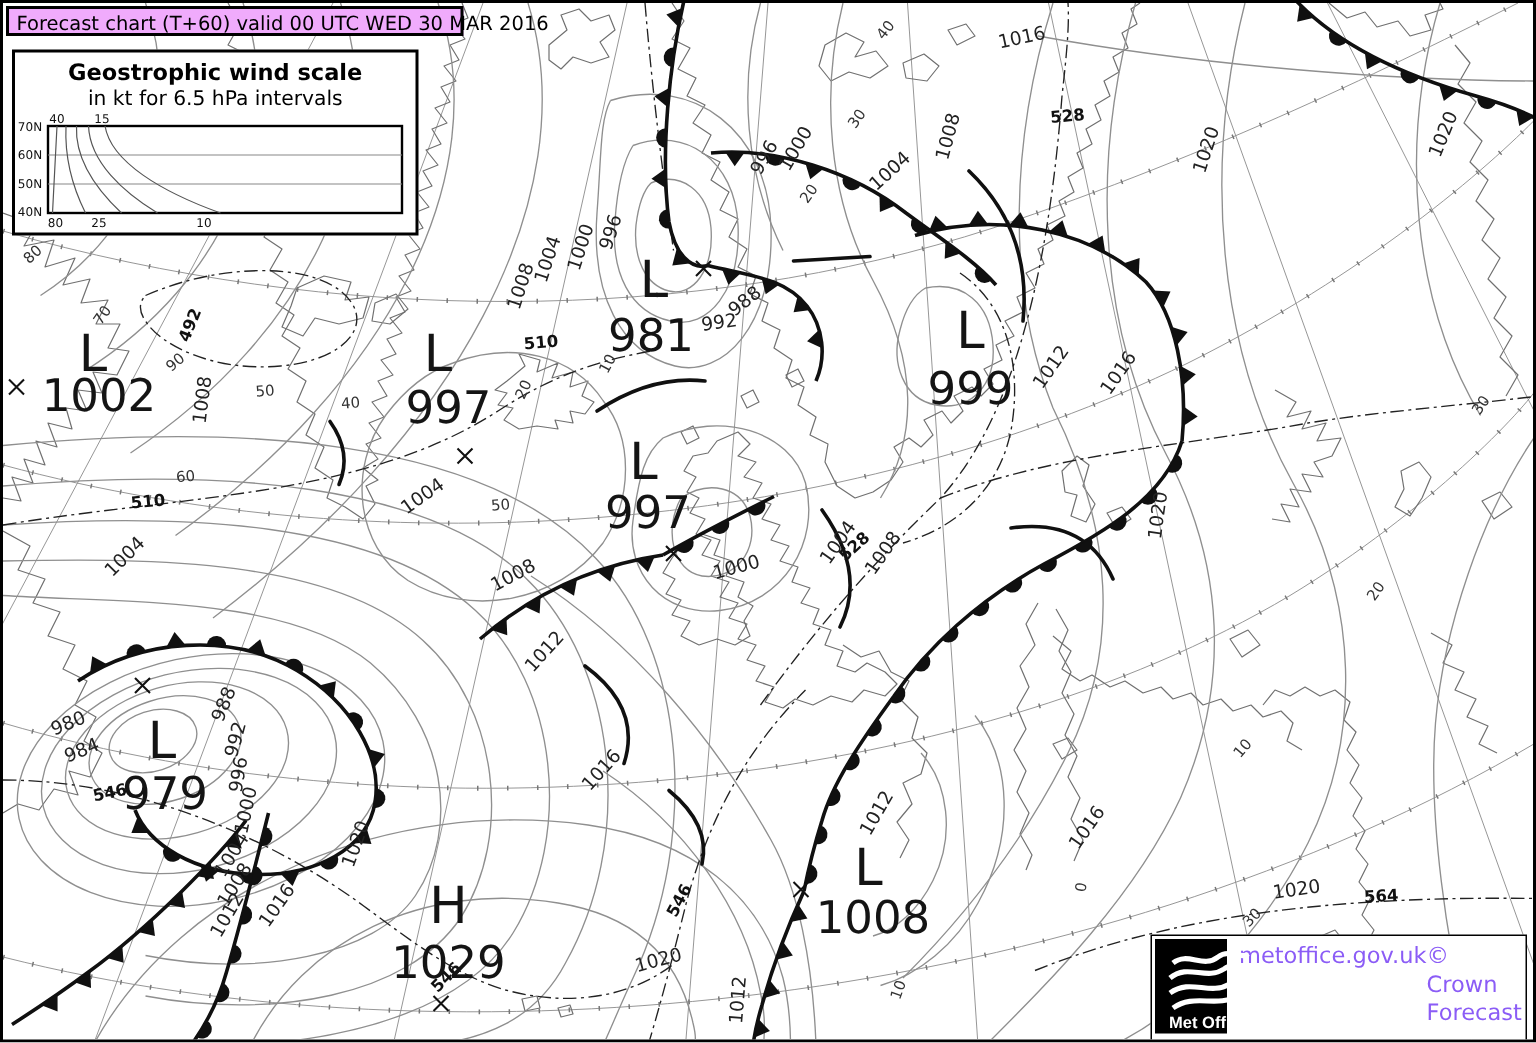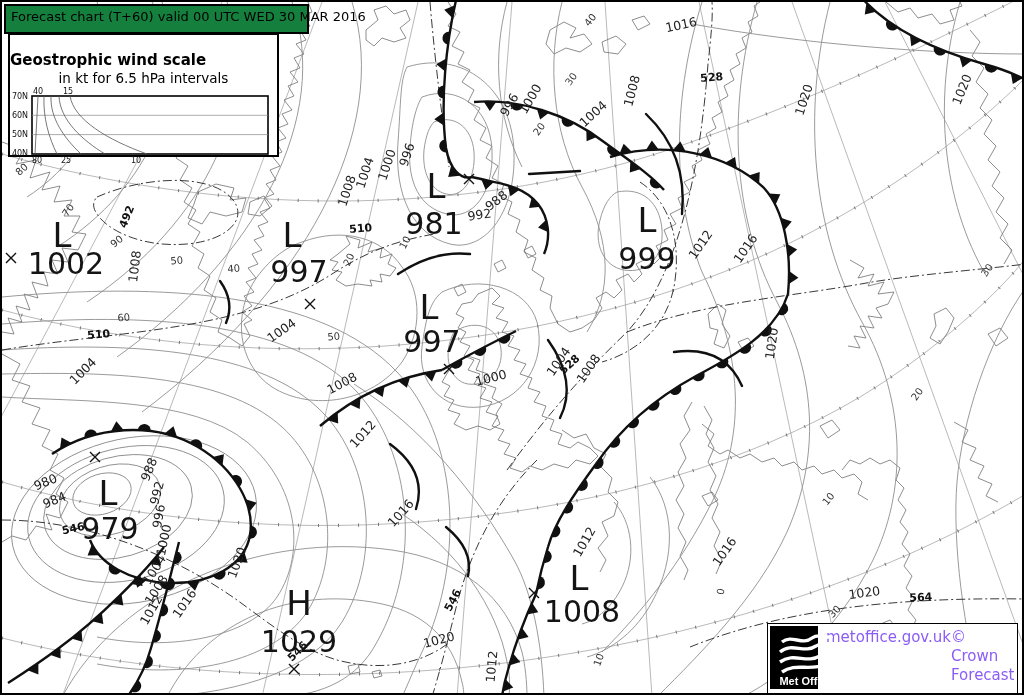--- a/index.html
+++ b/index.html
@@ -23,30 +23,30 @@
   
   text { user-select:none; }
   .iso  { font:12.5px "DejaVu Sans", sans-serif; fill:#222; text-anchor:middle; }
   .thk  { font:bold 11px "DejaVu Sans", sans-serif; fill:#111; text-anchor:middle; }
   .geo  { font:10px "DejaVu Sans", sans-serif; fill:#333; text-anchor:middle; }
   .psym { font:34px "DejaVu Sans", sans-serif; fill:#141414; text-anchor:middle; }
   .pval { font:30px "DejaVu Sans", sans-serif; fill:#141414; text-anchor:middle; }
 
   
   .titlebox {
-    position:absolute; left:2px; top:2px; width:305px; height:30px;
-    background:#15803d; border:2px solid #000; box-sizing:border-box;
+    position:absolute; left:2px; top:2px; width:305px; height:20px;
+    background:#f0abfc; border:2px solid #000; box-sizing:border-box;
     font:13px "DejaVu Sans", sans-serif; line-height:22px; padding-left:5px;
     white-space:nowrap; z-index:5;
   }
   .windbox {
     position:absolute; left:6px; top:31px; width:271px; height:124px;
     background:#fff; border:2px solid #000; box-sizing:border-box; z-index:5;
   }
-  .windbox .ws-title { font:bold 15px "DejaVu Sans", sans-serif; margin-top:16px; }
+  .windbox .ws-title { text-align:center; font:bold 15px "DejaVu Sans", sans-serif; margin-top:4px; }
   .windbox .ws-sub   { text-align:center; font:13.5px "DejaVu Sans", sans-serif; margin-top:1px; }
   .ws-lab { font:8px "DejaVu Sans", sans-serif; fill:#111; }
 
   .credit {
     position:absolute; left:765px; top:621px; width:251px; height:71px;
     background:#fff; border:1px solid #000; box-sizing:border-box;
     display:flex; z-index:5;
   }
   .mo-logo {
     width:48px; height:63px; background:#000; margin:2px; flex:0 0 auto;

